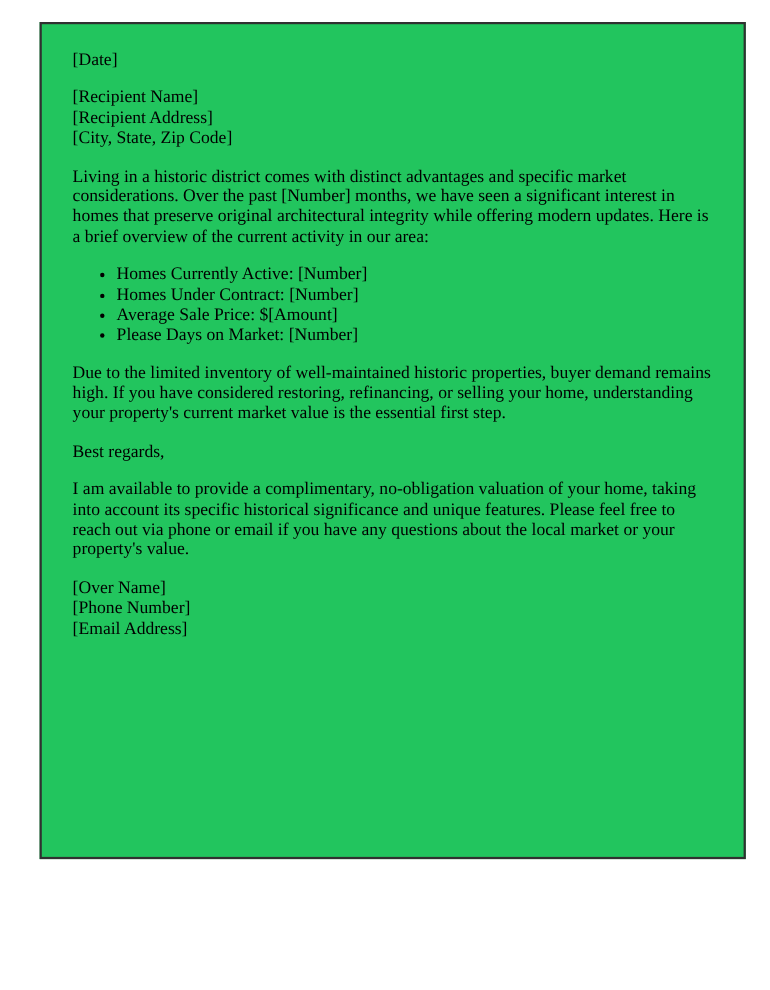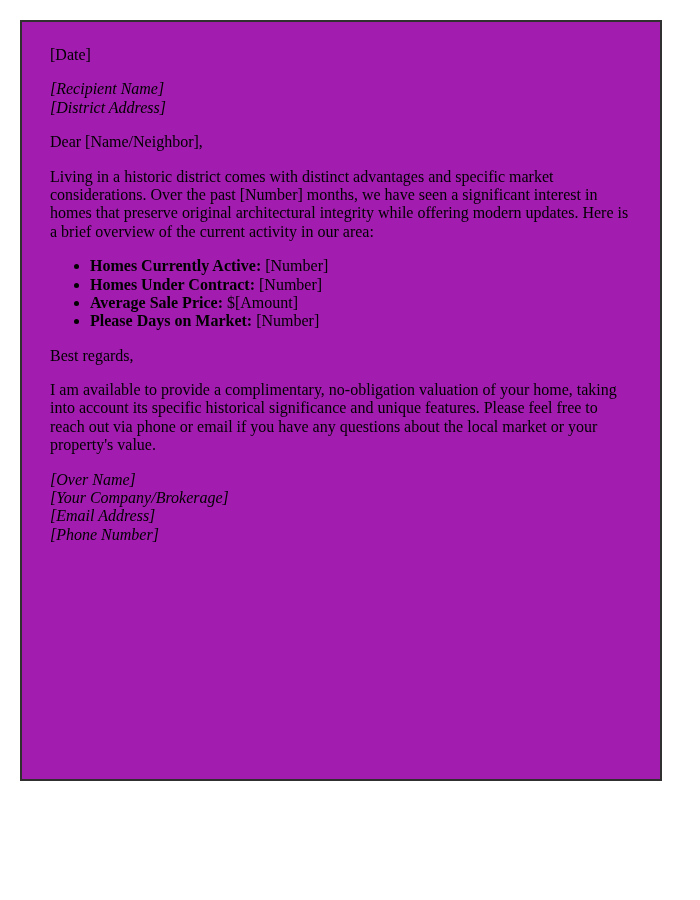--- a/index.html
+++ b/index.html
@@ -9,92 +9,91 @@
   }
   body {
     width: 700px;
     height: 900px;
     position: relative;
     font-family: "Liberation Serif", "DejaVu Serif", serif;
     color: #000000;
   }
   .page {
     position: absolute;
-    left: 20px;
+    left: 36px;
     top: 20px;
     width: 642px;
     height: 761px;
     box-sizing: border-box;
     border: 2px solid #303030;
-    background: #a21caf;
+    background: #22c55e;
     padding: 24px 26px 24px 28px;
     overflow: hidden;
   }
   .page p {
     margin: 16px 0;
     font-size: 16px;
     line-height: 1.15;
   }
   .page p:first-child {
     margin-top: 0;
   }
   .line {
     display: block;
-    font-style: italic;
   }
   ul.stats {
     margin: 16px 0;
     padding-left: 40px;
     font-size: 16px;
     line-height: 1.15;
   }
   ul.stats li {
     margin: 0;
   }
   .b {
-    font-weight: bold;
+    font-weight: normal;
   }
 </style>
 </head>
 <body>
 
 <div class="page">
 
   <p>[Date]</p>
 
   <p>
     <span class="line">[Recipient Name]</span>
-    <span class="line">[District Address]</span>
+    <span class="line">[Recipient Address]</span>
+    <span class="line">[City, State, Zip Code]</span>
   </p>
 
-  <p>Dear [Name/Neighbor],</p>
 
 
   <p>Living in a historic district comes with distinct advantages and specific market considerations. Over the past [Number] months, we have seen a significant interest in homes that preserve original architectural integrity while offering modern updates. Here is a brief overview of the current activity in our area:</p>
 
   <ul class="stats">
     <li>
       <span class="b">Homes Currently Active:</span><span> [Number]</span>
     </li>
     <li>
       <span class="b">Homes Under Contract:</span><span> [Number]</span>
     </li>
     <li>
       <span class="b">Average Sale Price:</span><span> $[Amount]</span>
     </li>
     <li>
       <span class="b">Please Days on Market:</span><span> [Number]</span>
     </li>
   </ul>
 
+  <p>Due to the limited inventory of well-maintained historic properties, buyer demand remains high. If you have considered restoring, refinancing, or selling your home, understanding your property's current market value is the essential first step.</p>
 
   <p>Best regards,</p>
 
   <p>I am available to provide a complimentary, no-obligation valuation of your home, taking into account its specific historical significance and unique features. Please feel free to reach out via phone or email if you have any questions about the local market or your property's value.</p>
 
   <p>
     <span class="line">[Over Name]</span>
-    <span class="line">[Your Company/Brokerage]</span>
+    <span class="line">[Phone Number]</span>
     <span class="line">[Email Address]</span>
-    <span class="line">[Phone Number]</span>
   </p>
 
 </div>
 
 </body></html>

